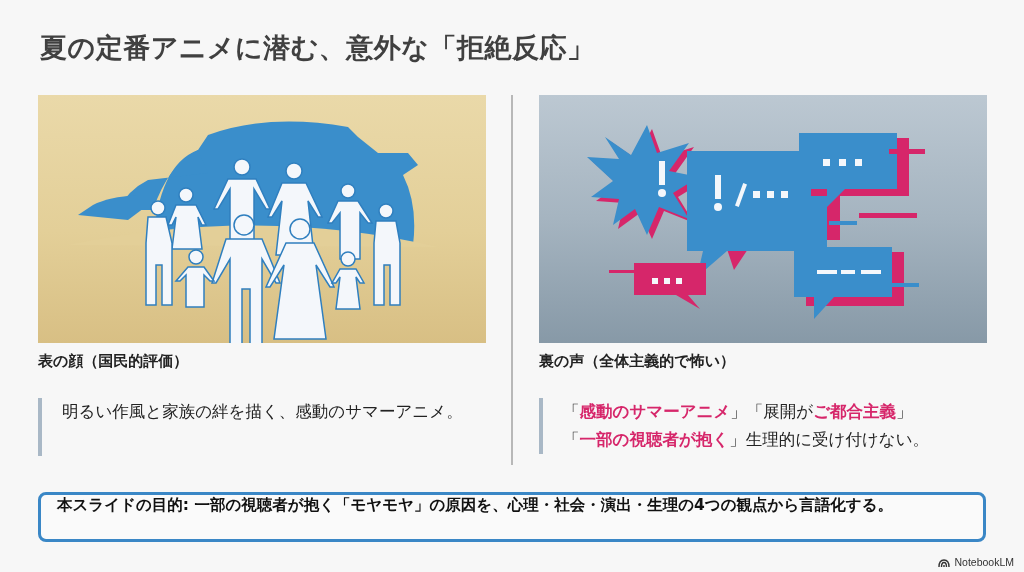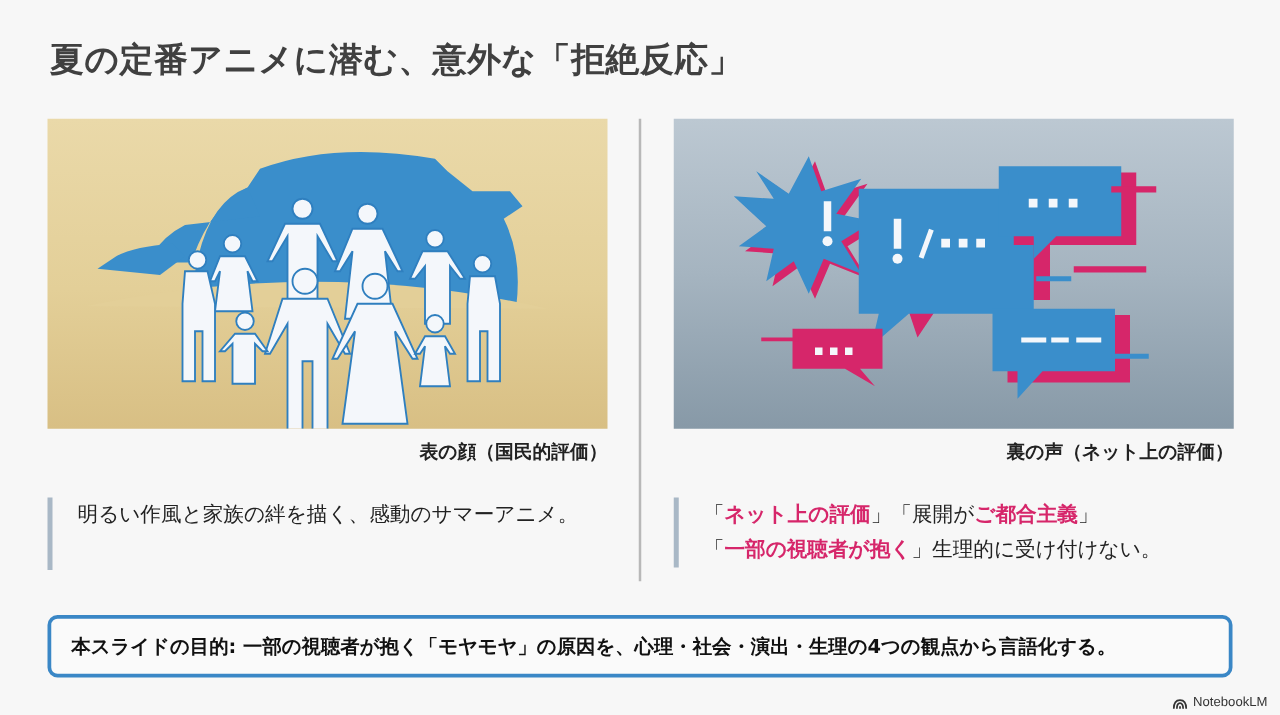--- a/index.html
+++ b/index.html
@@ -18,38 +18,38 @@
   .panel-img {
     position: absolute; top: 95px; width: 448px; height: 248px; overflow: hidden;
   }
   .panel-img.left { left: 38px; background: linear-gradient(180deg, #ead9a9 0%, #e3cf98 55%, #d8bf84 100%); }
   .panel-img.right { left: 539px; background: linear-gradient(180deg, #bcc8d2 0%, #a5b4c0 50%, #8799a7 100%); }
   .panel-img svg { width: 100%; height: 100%; display: block; }
   .divider {
     position: absolute; left: 511px; top: 95px; width: 2px; height: 370px; background: #b8b8b8;
   }
   .caption {
-    position: absolute; top: 352px; width: 448px; text-align: right;
+    position: absolute; top: 352px; width: 448px; text-align: left;
     font-size: 15px; font-weight: bold; color: #222;
   }
   .caption.left { left: 38px; }
   .caption.right { left: 539px; }
   .quote {
     position: absolute; top: 398px; width: 440px;
     border-left: 4px solid #a9b8c6;
     padding-left: 20px;
     font-size: 16.5px; line-height: 28px; color: #222;
   }
   .quote.left { left: 38px; height: 58px; }
   .quote.right { left: 539px; width: 440px; }
   .hl { color: #d6266a; font-weight: bold; }
   .purpose-box {
     position: absolute; left: 38px; top: 492px; width: 948px; height: 50px;
     border: 3px solid #3a87c6; border-radius: 8px; background: #fafafa;
-    display: flex; align-items: center; padding-left: 16px;
+    display: flex; padding-left: 16px;
     font-size: 15.5px; font-weight: bold; color: #111;
   }
   .brand {
     position: absolute; right: 10px; bottom: 4px;
     font-size: 10.5px; color: #333; display: flex; align-items: flex-end; gap: 4px;
     font-family: "Liberation Sans", sans-serif;
   }
   .brand svg { width: 12px; height: 10px; }
 </style>
 </head>
@@ -128,28 +128,28 @@
 
     <path d="M95 168 h72 v32 h-18 l12 14 l-24 -14 h-42 z" fill="#d6266a"></path>
     <rect x="70" y="175" width="30" height="3" fill="#d6266a"></rect>
     <rect x="113" y="183" width="6" height="6" fill="#f4f7fb"></rect>
       <rect x="125" y="183" width="6" height="6" fill="#f4f7fb"></rect>
       <rect x="137" y="183" width="6" height="6" fill="#f4f7fb"></rect>
   </svg>
 </div>
 
 <div class="caption left">表の顔（国民的評価）</div>
-<div class="caption right">裏の声（ネット上の評価）</div>
+<div class="caption right">裏の声（全体主義的で怖い）</div>
 
 <div class="quote left">
   <span>明るい作風と家族の絆を描く、感動のサマーアニメ。</span>
 </div>
 
 <div class="quote right">
-  <span>「</span><span class="hl">ネット上の評価</span><span>」「展開が</span><span class="hl">ご都合主義</span><span>」</span><br><span>「</span><span class="hl">一部の視聴者が抱く</span><span>」生理的に受け付けない。</span>
+  <span>「</span><span class="hl">感動のサマーアニメ</span><span>」「展開が</span><span class="hl">ご都合主義</span><span>」</span><br><span>「</span><span class="hl">一部の視聴者が抱く</span><span>」生理的に受け付けない。</span>
 </div>
 
 <div class="purpose-box">
   <span>本スライドの目的: 一部の視聴者が抱く「モヤモヤ」の原因を、心理・社会・演出・生理の4つの観点から言語化する。</span>
 </div>
 
 <div class="brand">
   <svg viewBox="0 0 12 10">
     <path d="M1 9 Q1 2 6 2 Q11 2 11 9 M3.5 9 Q3.5 4.5 6 4.5 Q8.5 4.5 8.5 9 M6 9 V7" fill="none" stroke="#333" stroke-width="1.4"></path>
   </svg>

